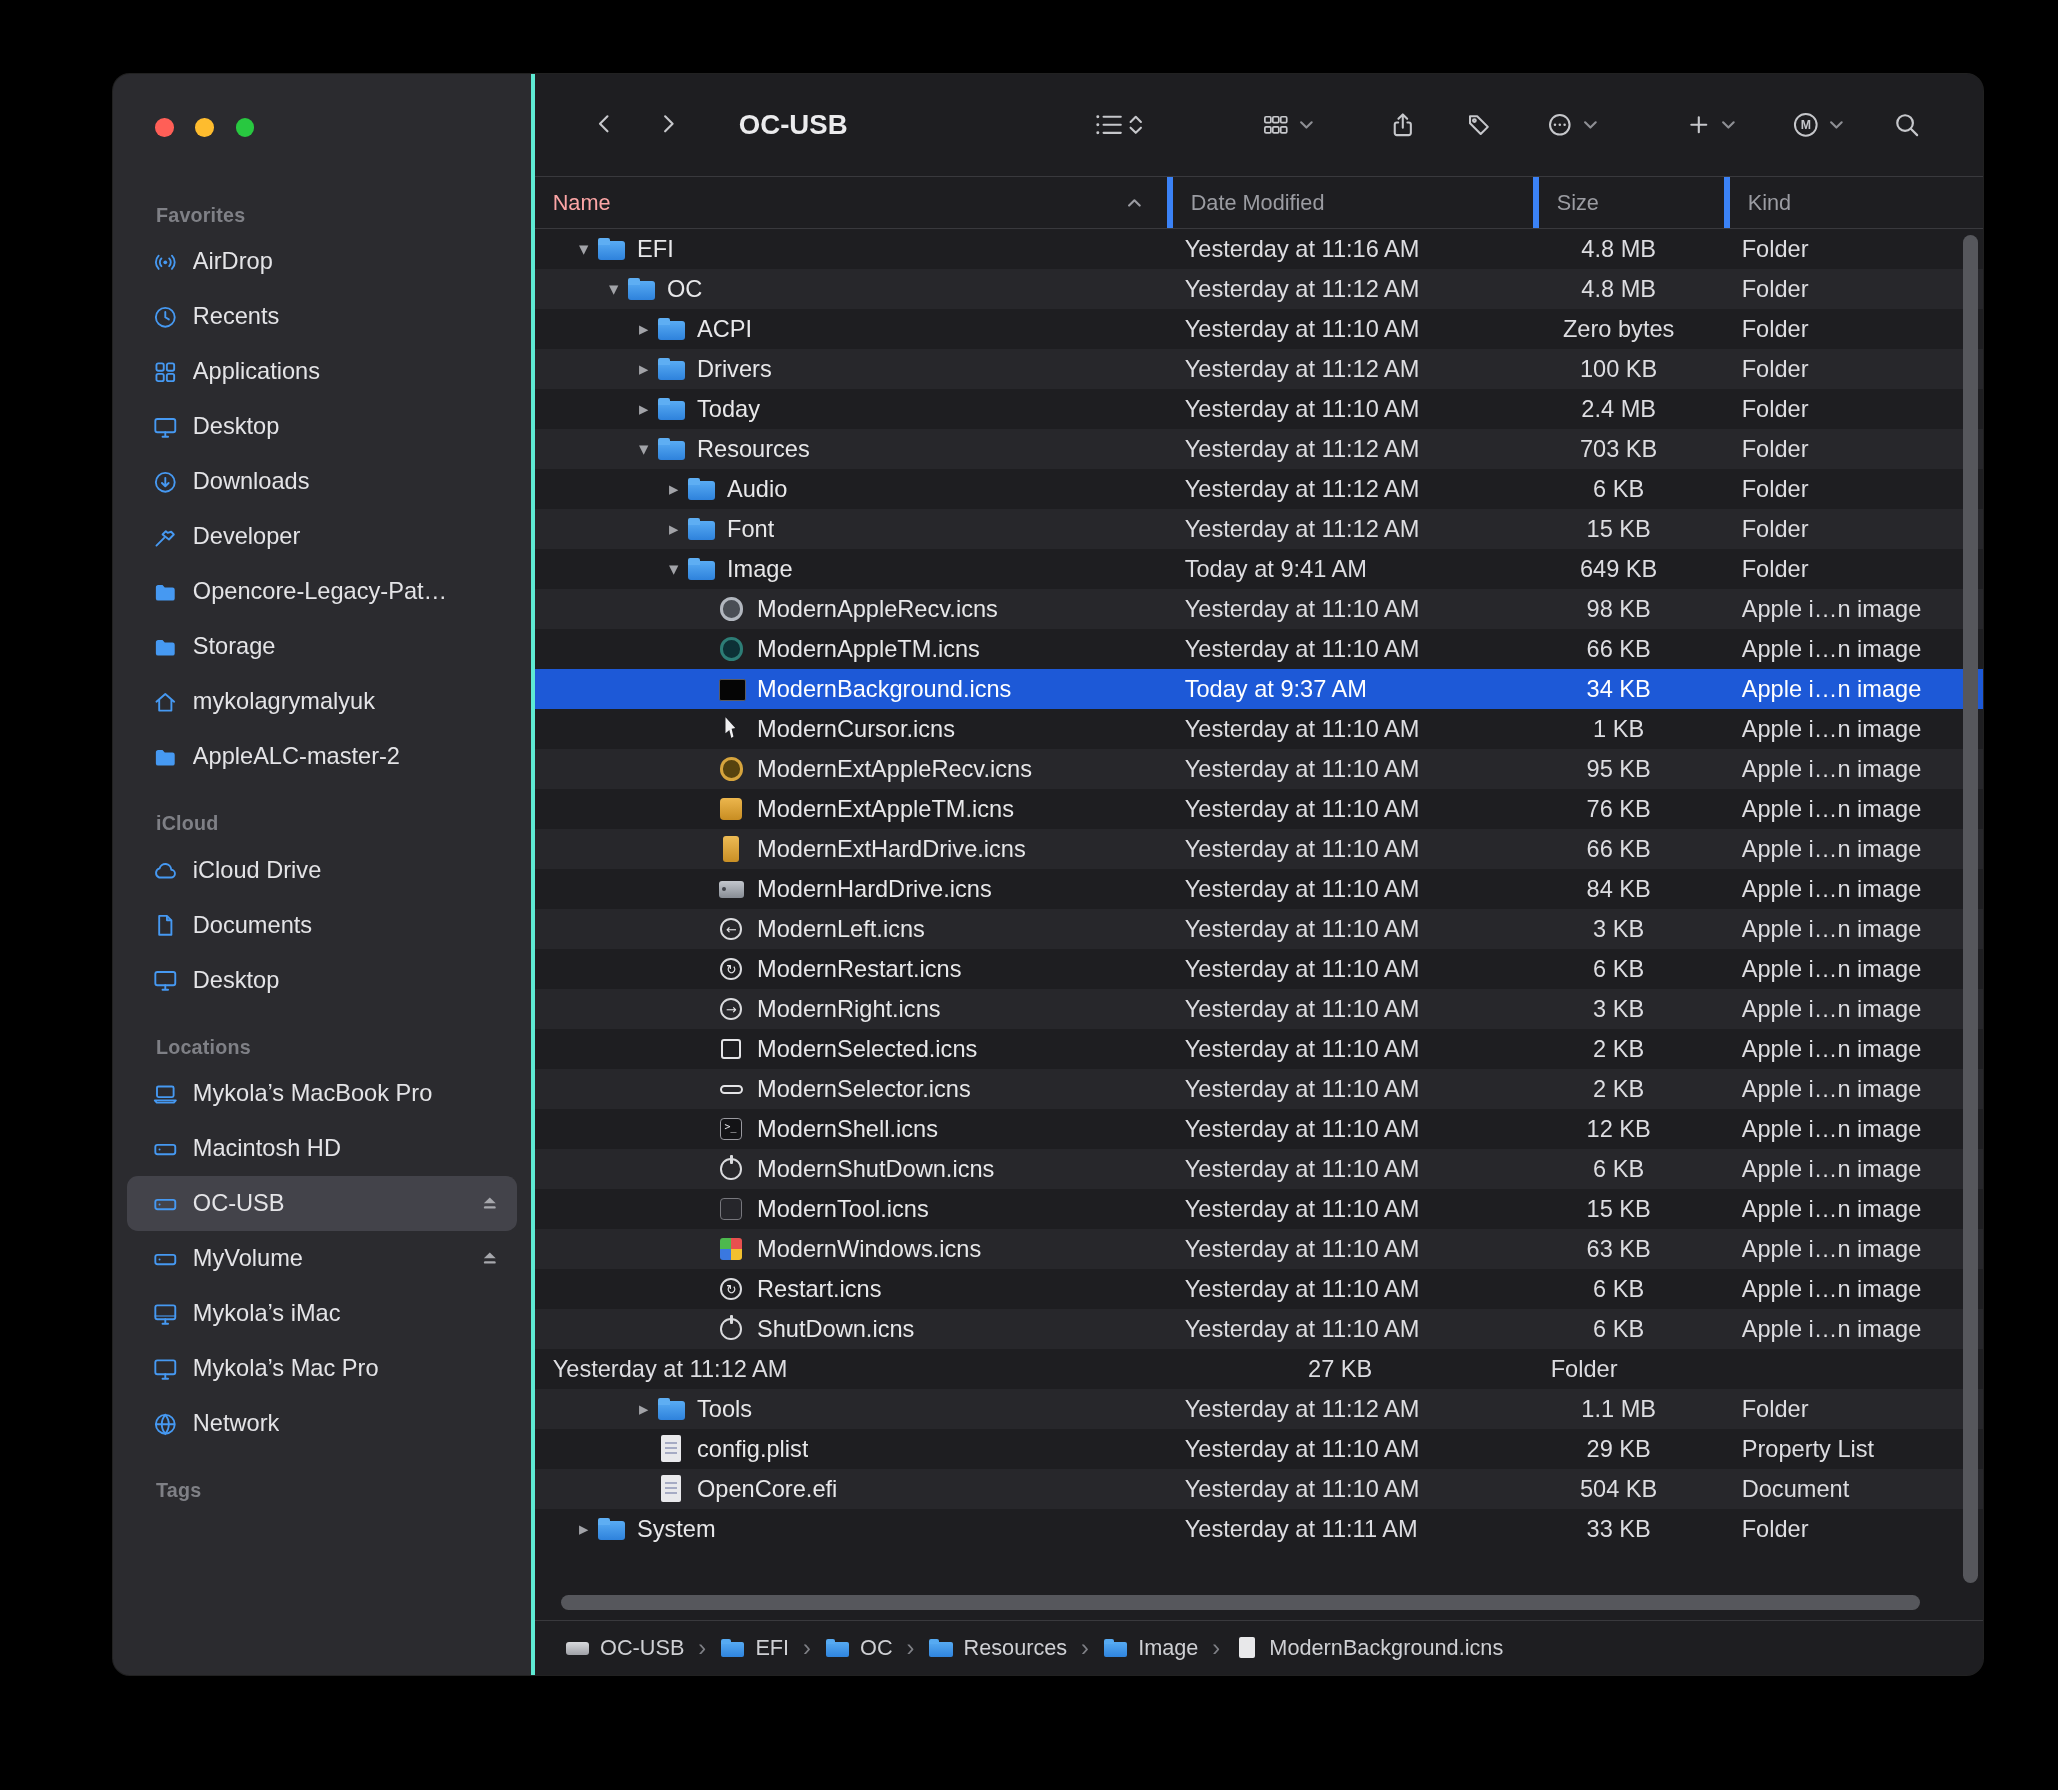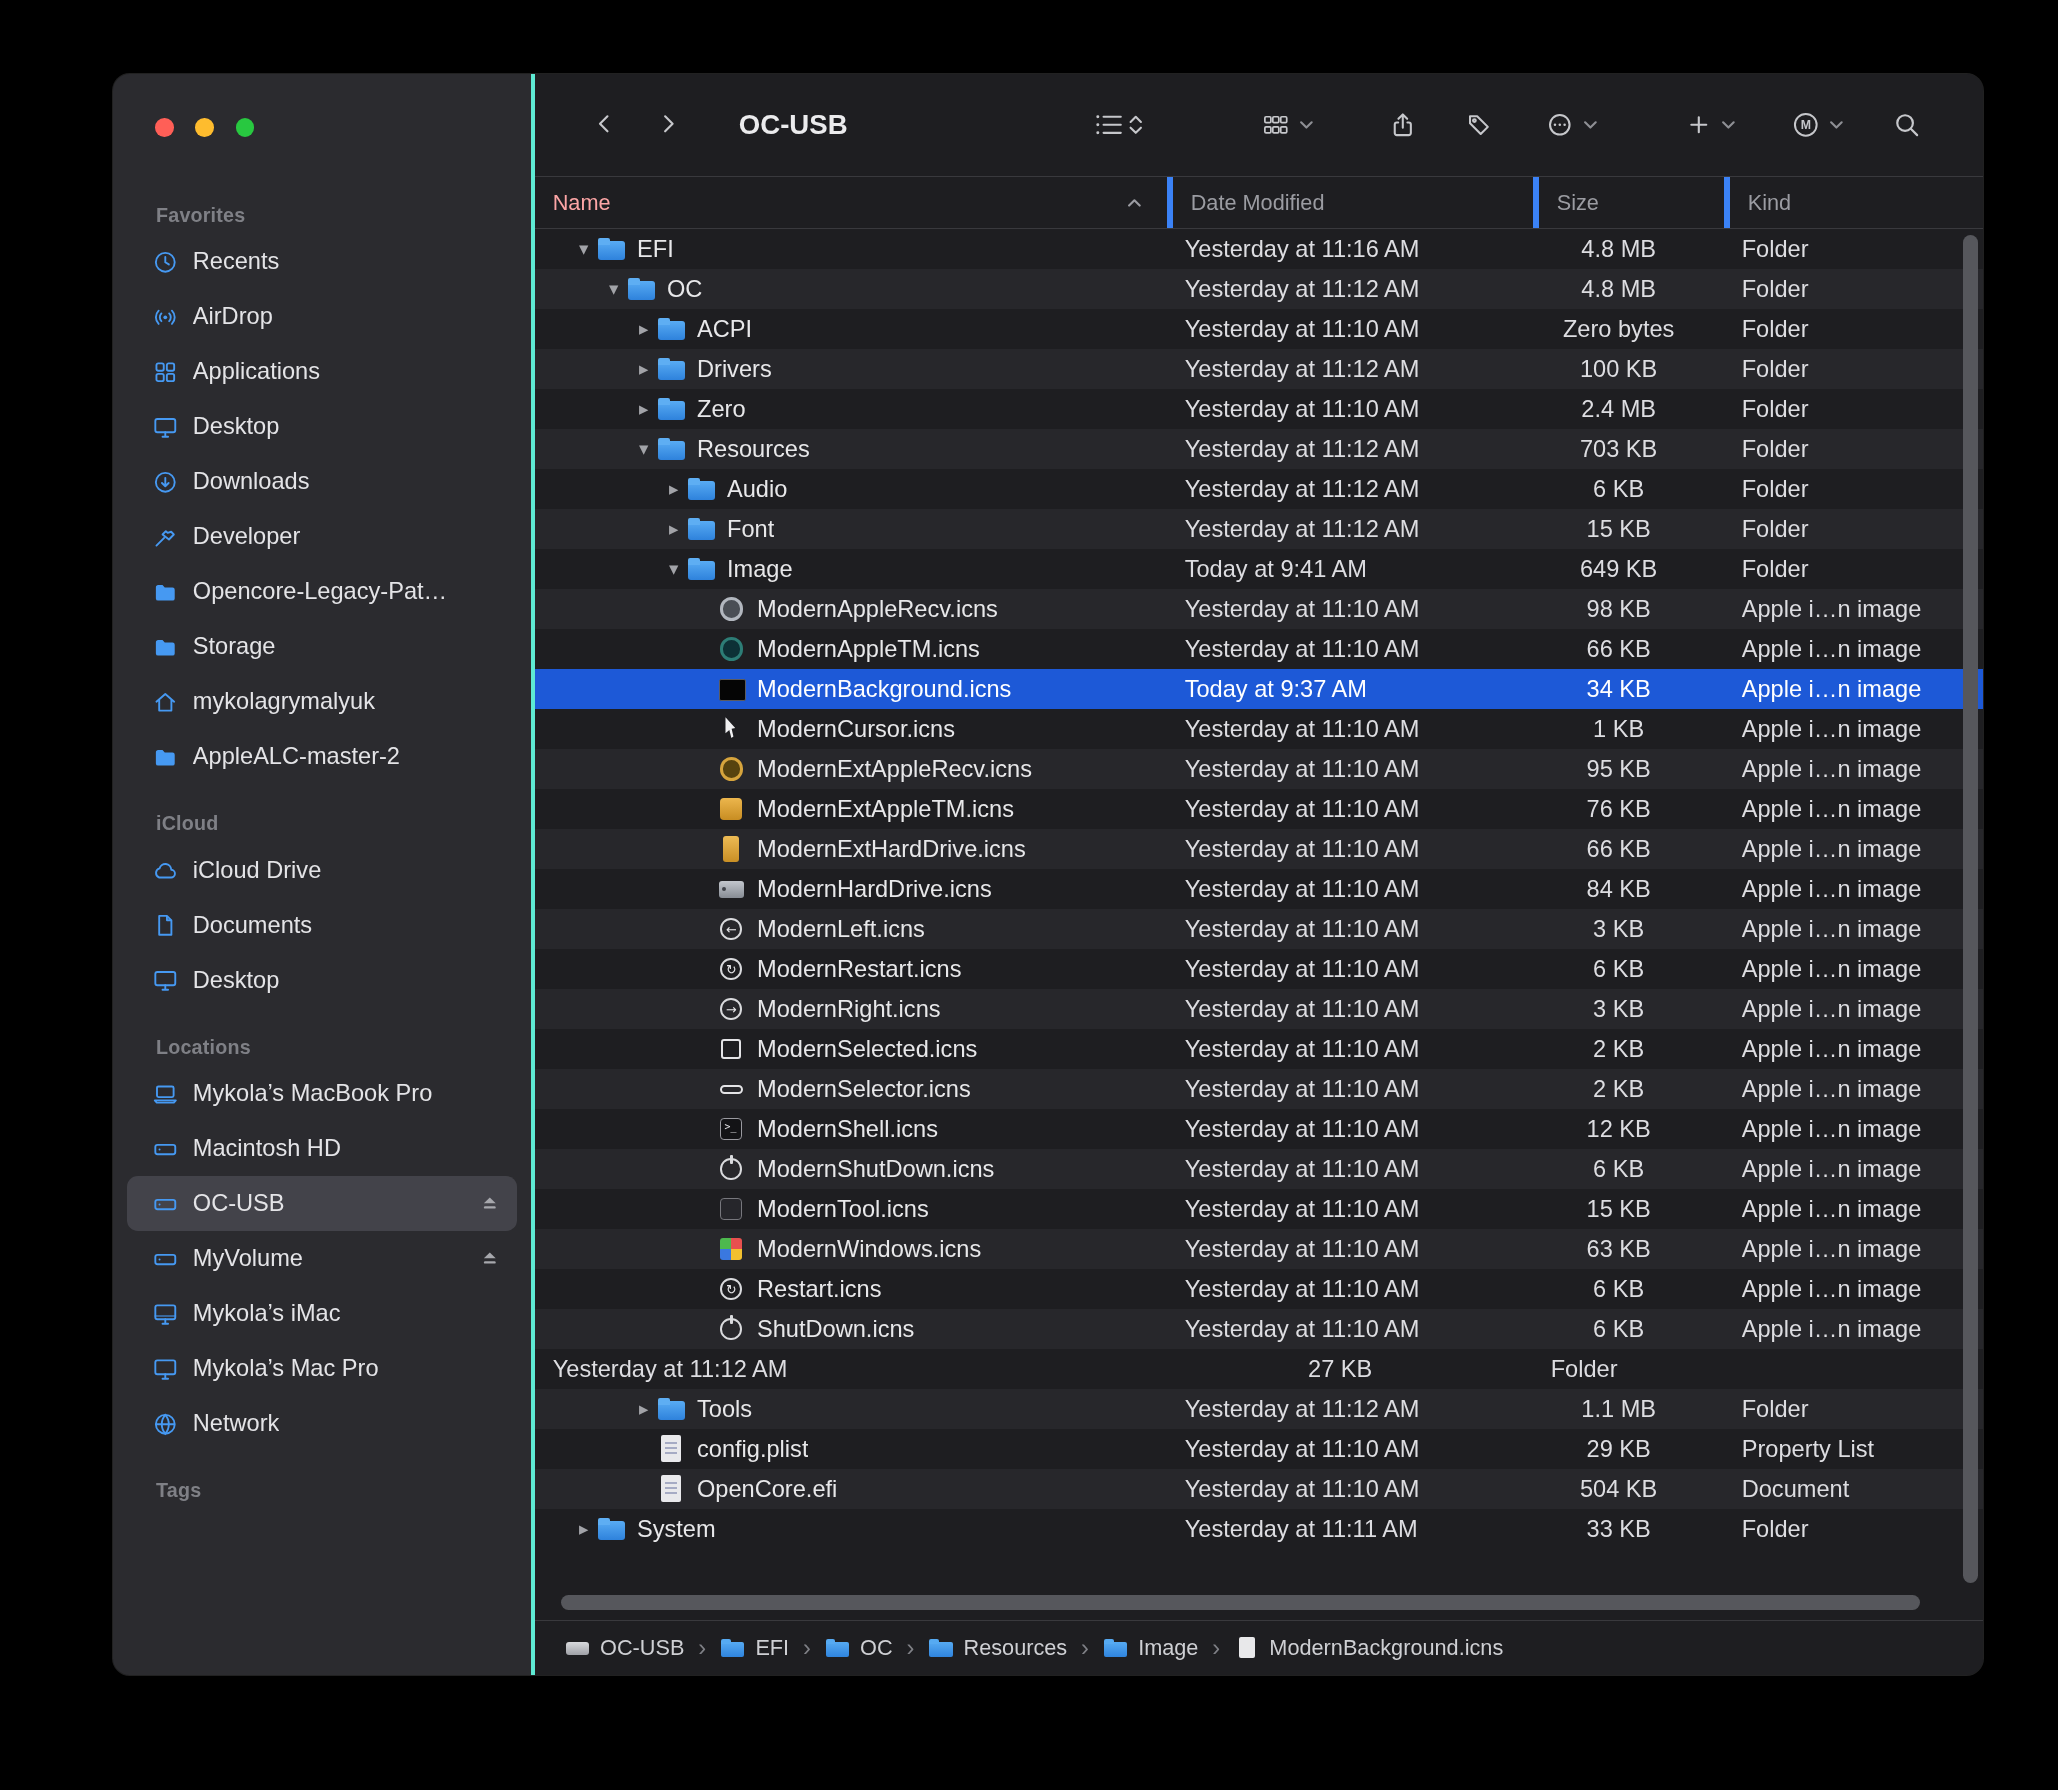--- a/index.html
+++ b/index.html
@@ -156,34 +156,34 @@
       <span class="dot red"></span>
       <span class="dot yellow"></span>
       <span class="dot green"></span>
     </div>
 
     <div class="sb-section">Favorites</div>
 
     <div class="sb-item">
       <span class="sb-icon">
           <svg viewBox="0 0 24 24" fill="none" stroke="#4699F2" stroke-width="1.7" stroke-linecap="round">
+            <circle cx="12" cy="12" r="1.7" fill="#4699F2" stroke="none"></circle>
+            <path d="M8.5 15.5a5 5 0 0 1 0-7M15.5 8.5a5 5 0 0 1 0 7M6 18a8.5 8.5 0 0 1 0-12M18 6a8.5 8.5 0 0 1 0 12"></path>
+          </svg>
+        </span>
+      <span class="sb-label">AirDrop</span>
+    </div>
+    <div class="sb-item">
+      <span class="sb-icon">
+          <svg viewBox="0 0 24 24" fill="none" stroke="#4699F2" stroke-width="1.7" stroke-linecap="round">
             <circle cx="12" cy="12" r="8.5"></circle>
             <path d="M12 7.2V12l3.2 1.9"></path>
           </svg>
         </span>
       <span class="sb-label">Recents</span>
-    </div>
-    <div class="sb-item">
-      <span class="sb-icon">
-          <svg viewBox="0 0 24 24" fill="none" stroke="#4699F2" stroke-width="1.7" stroke-linecap="round">
-            <circle cx="12" cy="12" r="1.7" fill="#4699F2" stroke="none"></circle>
-            <path d="M8.5 15.5a5 5 0 0 1 0-7M15.5 8.5a5 5 0 0 1 0 7M6 18a8.5 8.5 0 0 1 0-12M18 6a8.5 8.5 0 0 1 0 12"></path>
-          </svg>
-        </span>
-      <span class="sb-label">AirDrop</span>
     </div>
     <div class="sb-item">
       <span class="sb-icon">
           <svg viewBox="0 0 24 24" fill="none" stroke="#4699F2" stroke-width="1.7">
             <rect x="4" y="4" width="6.6" height="6.6" rx="1.6"></rect>
             <rect x="13.4" y="4" width="6.6" height="6.6" rx="1.6"></rect>
             <rect x="4" y="13.4" width="6.6" height="6.6" rx="1.6"></rect>
             <rect x="13.4" y="13.4" width="6.6" height="6.6" rx="1.6"></rect>
           </svg>
         </span>
@@ -500,21 +500,21 @@
             </div>
             <div class="cell date-cell">Yesterday at 11:12 AM</div>
             <div class="cell size-cell">100 KB</div>
             <div class="cell kind-cell">Folder</div>
           </div>
 
           <div class="row" data-level="2">
             <div class="cell name-cell">
               <span class="disclosure" data-disclosure="closed"></span>
               <span class="file-icon" data-icon="folder"></span>
-              <span class="fname">Zero</span>
+              <span class="fname">Today</span>
             </div>
             <div class="cell date-cell">Yesterday at 11:10 AM</div>
             <div class="cell size-cell">2.4 MB</div>
             <div class="cell kind-cell">Folder</div>
           </div>
 
           <div class="row" data-level="2">
             <div class="cell name-cell">
               <span class="disclosure" data-disclosure="open"></span>
               <span class="file-icon" data-icon="folder"></span>

